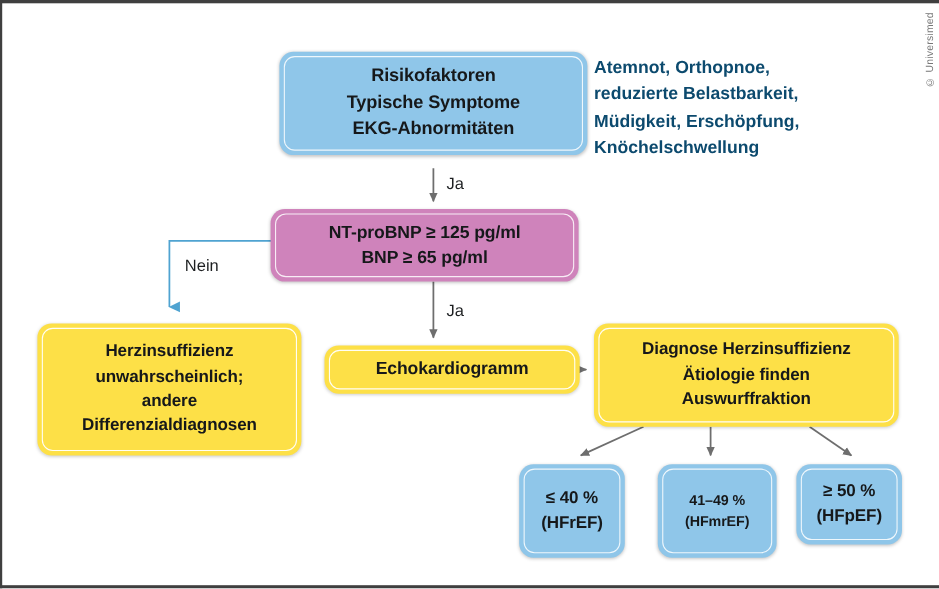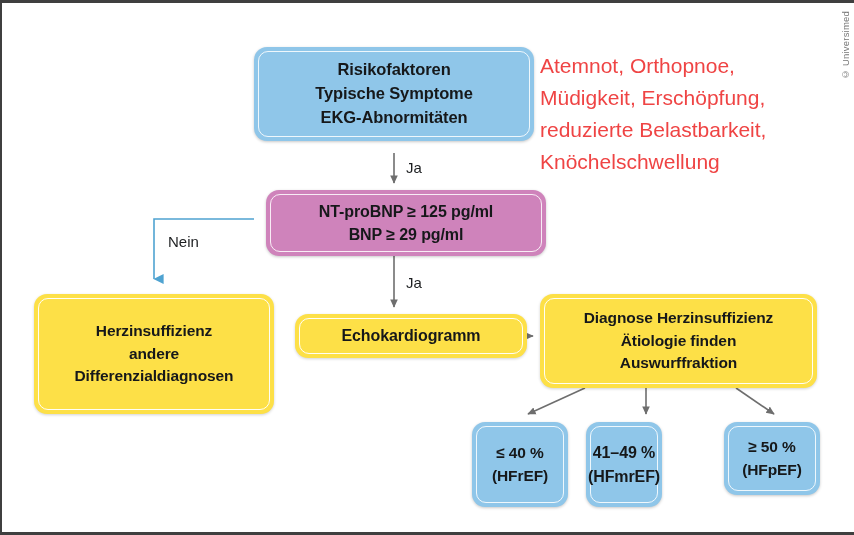--- a/index.html
+++ b/index.html
@@ -66,37 +66,38 @@
   .node.grey {
     background: #fde047;
     box-shadow: 0 1px 3px rgba(0,0,0,0.18);
   }
   .node.grey .inner-ring {
     border-color: rgba(255,255,255,0.95);
   }
 
   
   #node-symptoms { left: 252px; top: 44px;  width: 280px; height: 94px; font-size: 16.5px; }
-  #node-bnp      { left: 264px; top: 187px; width: 280px; height: 66px;  font-size: 16px; }
+  #node-bnp      { left: 244px; top: 187px; width: 280px; height: 66px;  font-size: 16px; }
   #node-unlikely { left: 32px;  top: 291px; width: 240px; height: 120px; font-size: 15.5px; }
   #node-echo     { left: 293px; top: 311px; width: 232px; height: 44px;  font-size: 16px; }
   #node-diagnose { left: 538px; top: 291px; width: 277px; height: 94px;  font-size: 15.5px; }
   #node-hfref    { left: 470px; top: 419px; width: 96px;  height: 85px;  font-size: 15.5px; }
-  #node-hfmref   { left: 584px; top: 419px; width: 76px;  height: 85px;  font-size: 16px; }
+  #node-hfmref   { left: 596px; top: 419px; width: 108px;  height: 85px;  font-size: 13px; }
   #node-hfpef    { left: 722px; top: 419px; width: 96px;  height: 73px;  font-size: 15.5px; }
 
   .side-note {
     position: absolute;
     left: 538px;
     top: 47px;
     width: 240px;
-    font-size: 21px;
+    font-size: 16px;
     line-height: 1.52;
-    color: #ef4444;
-    font-family: "Liberation Sans", sans-serif;
+    color: #0c4a6e;
+    font-family: "Liberation Sans", sans-serif;
+    font-weight: bold;
   }
   .edge-label {
     position: absolute;
     font-size: 15px;
     color: #1d1f21;
     font-family: "Liberation Sans", sans-serif;
   }
   #label-ja-1 { left: 404px; top: 156px; }
   #label-ja-2 { left: 404px; top: 271px; }
   #label-nein { left: 166px; top: 230px; }
@@ -147,26 +148,27 @@
   <div class="node blue" id="node-symptoms">
     <span class="inner-ring"></span>
     <span class="txt">Risikofaktoren</span>
     <span class="txt">Typische Symptome</span>
     <span class="txt">EKG-Abnormitäten</span>
   </div>
 
   <div class="node pink" id="node-bnp">
     <span class="inner-ring"></span>
     <span class="txt">NT-proBNP ≥ 125 pg/ml</span>
-    <span class="txt">BNP ≥ 29 pg/ml</span>
+    <span class="txt">BNP ≥ 65 pg/ml</span>
   </div>
 
   <div class="node grey" id="node-unlikely">
     <span class="inner-ring"></span>
     <span class="txt">Herzinsuffizienz</span>
+    <span class="txt">unwahrscheinlich;</span>
     <span class="txt">andere</span>
     <span class="txt">Differenzialdiagnosen</span>
   </div>
 
   <div class="node grey" id="node-echo">
     <span class="inner-ring"></span>
     <span class="txt">Echokardiogramm</span>
   </div>
 
   <div class="node grey" id="node-diagnose">
@@ -189,22 +191,22 @@
   </div>
 
   <div class="node blue" id="node-hfpef">
     <span class="inner-ring"></span>
     <span class="txt">≥ 50 %</span>
     <span class="txt">(HFpEF)</span>
   </div>
 
   <div class="side-note">
     <div>Atemnot, Orthopnoe,</div>
+    <div>reduzierte Belastbarkeit,</div>
     <div>Müdigkeit, Erschöpfung,</div>
-    <div>reduzierte Belastbarkeit,</div>
     <div>Knöchelschwellung</div>
   </div>
 
   <div class="edge-label" id="label-ja-1">Ja</div>
   <div class="edge-label" id="label-ja-2">Ja</div>
   <div class="edge-label" id="label-nein">Nein</div>
 
   <div id="copyright">© Universimed</div>
 
 </div>

